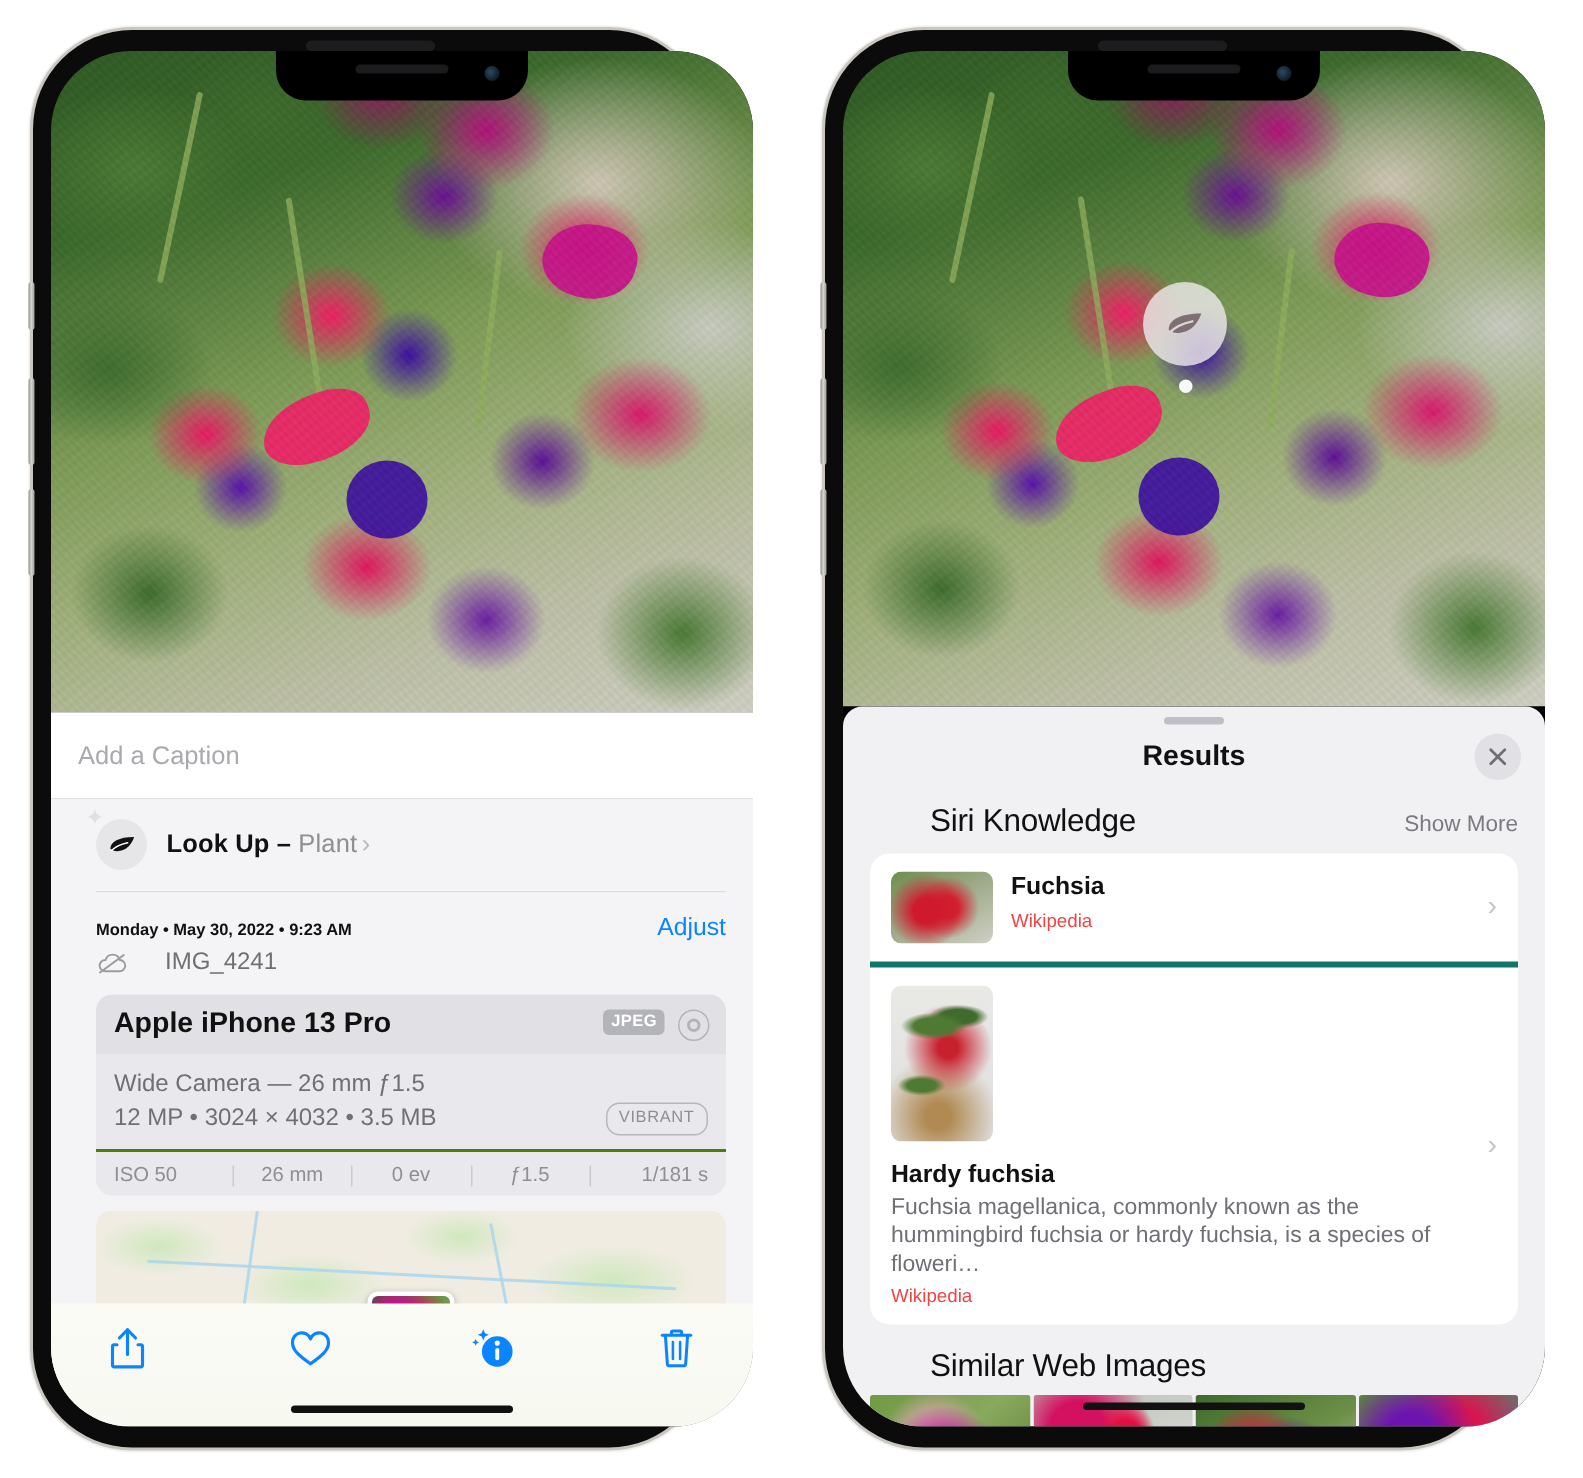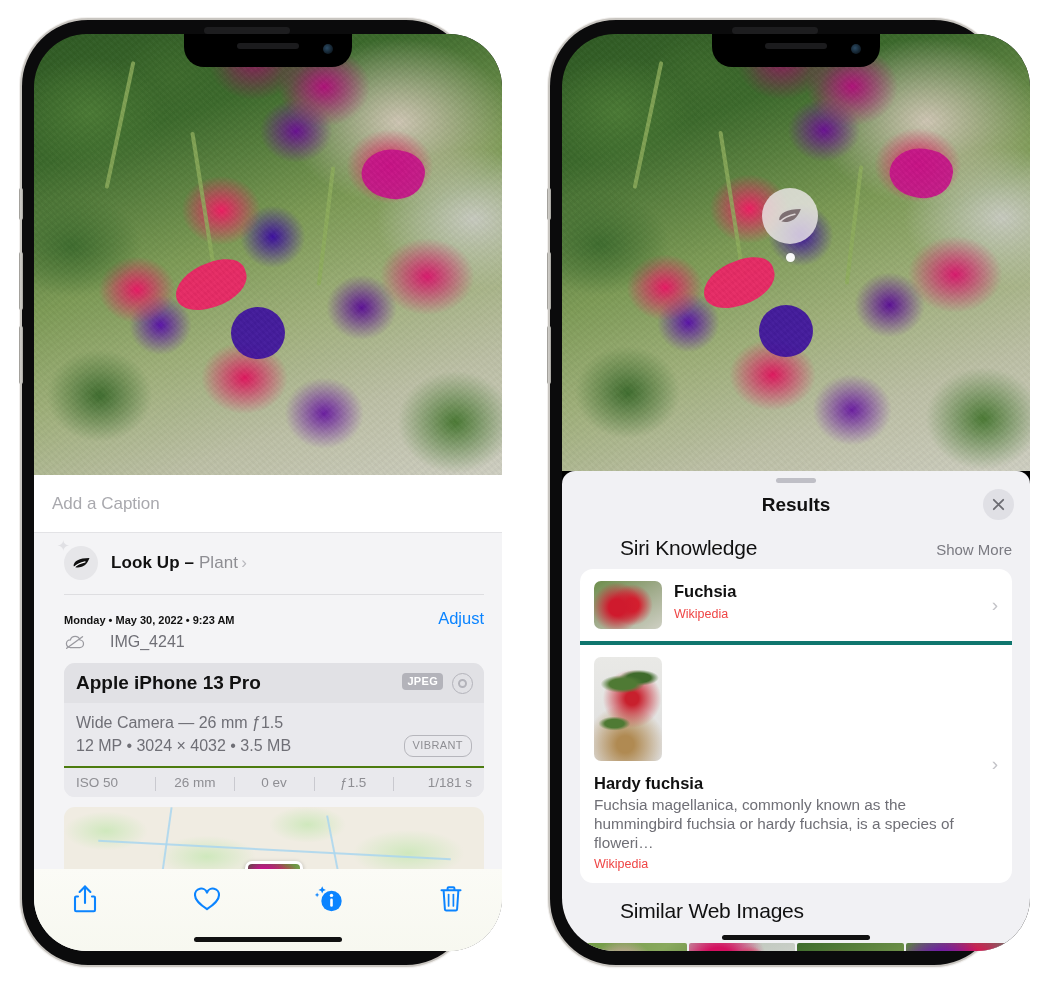--- a/index.html
+++ b/index.html
@@ -205,21 +205,21 @@
       radial-gradient(circle at 56% 40%, #c8202d 0 9%, rgba(200,32,45,0) 40%),
       radial-gradient(circle at 46% 84%, #b08a52 0 9%, rgba(176,138,82,0) 42%),
       linear-gradient(180deg,#e9e9e6 0%,#dedede 100%);
   }
   .know-body { flex: 1 1 auto; padding-right: 24px; }
   .know-title { font-size: 16.5px; font-weight: 700; color: #111; line-height: 1.25; }
   .know-desc { font-size: 15.3px; color: #6f6f76; line-height: 1.26; margin-top: 1px; }
   .know-src { font-size: 12.5px; color: #ef4444; margin-top: 5px; }
   .know-chev { position: absolute; right: 14px; top: 50%; transform: translateY(-50%);
                color: #c3c3c8; font-size: 19px; }
-  .sim-head { padding: 16px 18px 20px; }
+  .sim-head { padding: 16px 18px 7px; }
   .sim-strip { display: flex; gap: 2px; padding: 0 18px; }
   .sim-img { flex: 1 1 0; height: 78px; border-radius: 2px; }
   .sim-1 { background:
       radial-gradient(circle at 46% 58%, #a5127d 0 20%, rgba(165,18,125,0) 52%),
       radial-gradient(circle at 40% 40%, #f1a8c8 0 11%, rgba(241,168,200,0) 44%),
       linear-gradient(140deg,#6f9a43 0%,#89a95e 45%,#53762f 100%); }
   .sim-2 { background:
       radial-gradient(ellipse 26px 40px at 58% 48%, #e21040 0 52%, rgba(226,16,64,0) 86%),
       radial-gradient(circle at 28% 30%, #d41060 0 20%, rgba(212,16,96,0) 52%),
       linear-gradient(160deg,#b7c2b6 0%,#d4d6d1 60%,#b9bdb6 100%); }

